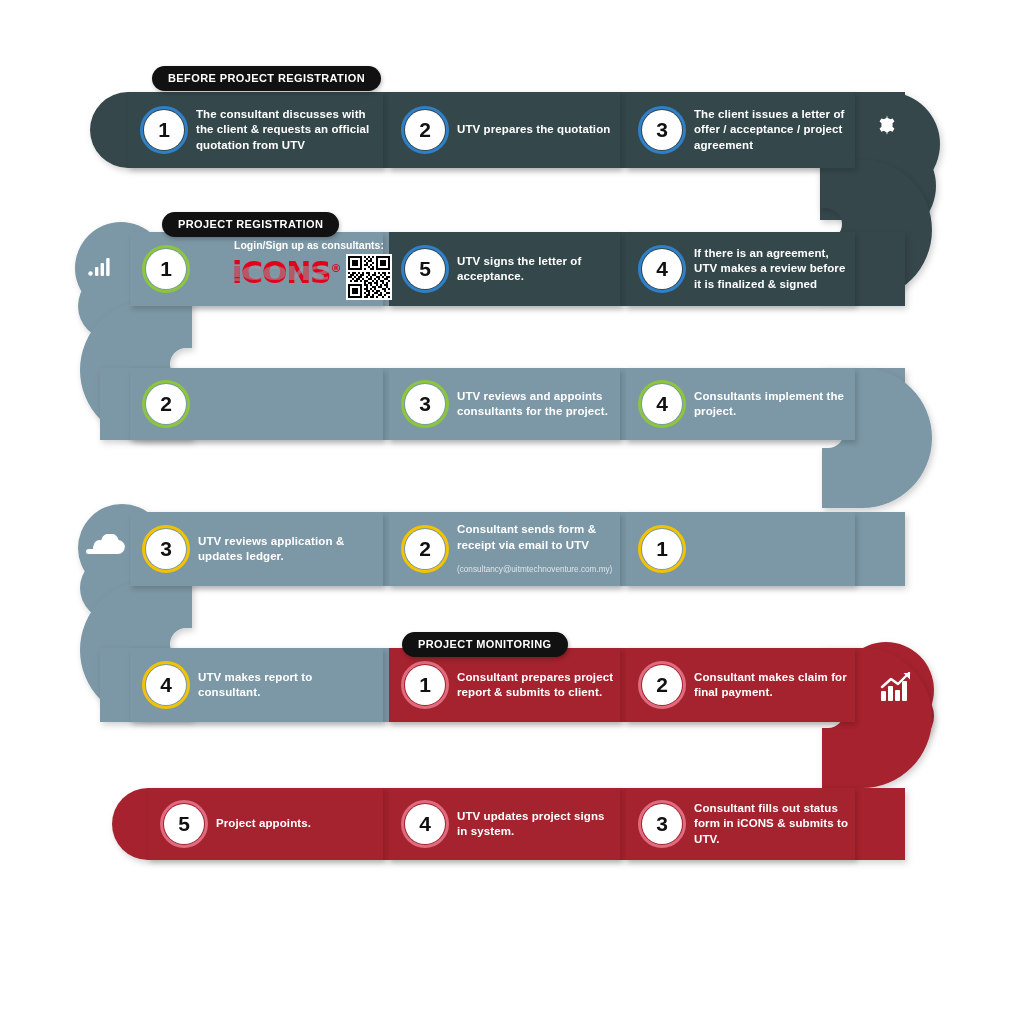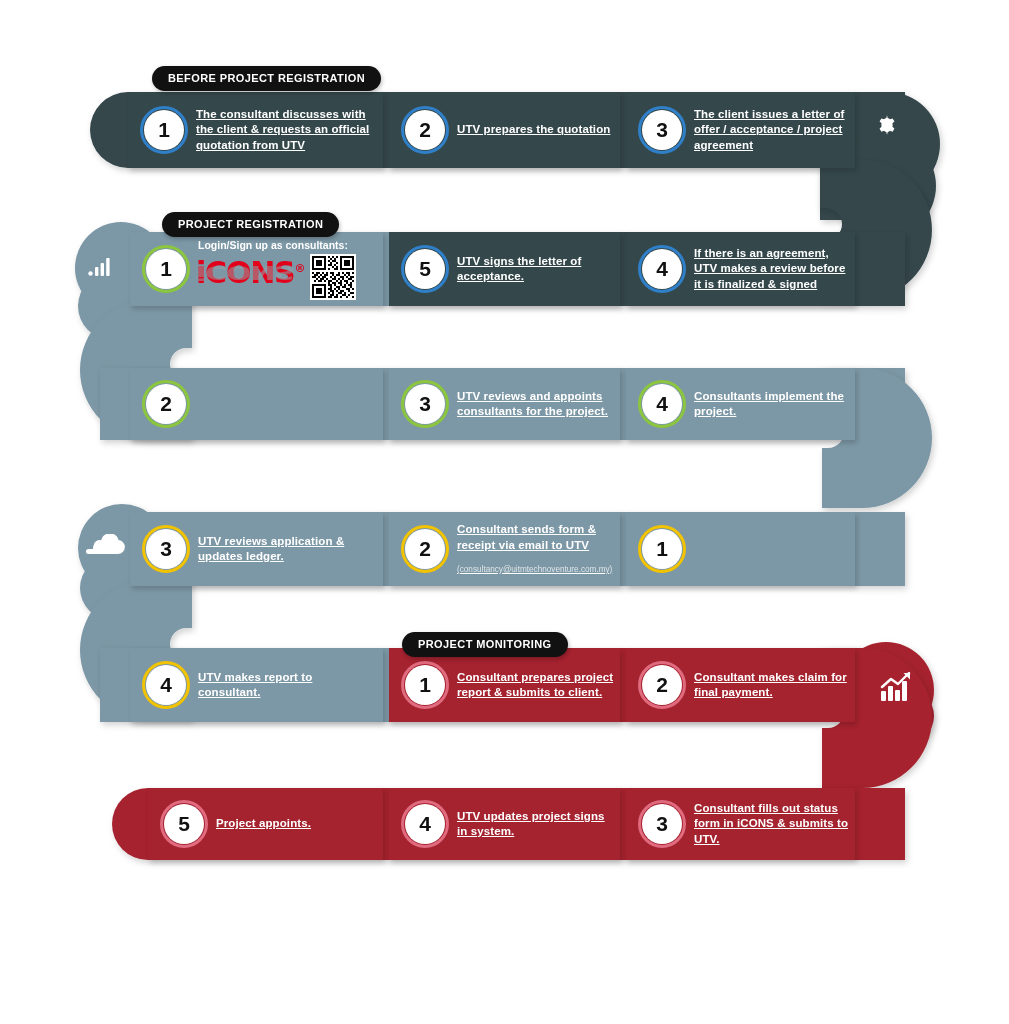--- a/index.html
+++ b/index.html
@@ -36,21 +36,20 @@
     border-radius:50%;border:3px solid var(--ring,#2f80c8);
   }
   .badge.blue  {--ring:#2f80c8;}
   .badge.green {--ring:#8cc63e;}
   .badge.yellow{--ring:#f2c300;}
   .badge.rose  {--ring:#e06a7e;}
 
   .ctext{
     color:#ffffff;font-size:11.5px;line-height:1.33;font-weight:bold;
     letter-spacing:.1px;
-    text-decoration:underline;
   }
   .ctext .sub{
     display:block;font-size:8.2px;font-weight:normal;color:#dfe6ea;
     margin-top:12px;letter-spacing:0;
   }
 
   
   .pill{
     position:absolute;background:#111111;color:#ffffff;
     font-size:11px;font-weight:bold;letter-spacing:.4px;
@@ -59,20 +58,21 @@
     box-shadow:1px 2px 4px rgba(0,0,0,.25);
   }
 
   
   .deco{position:absolute;z-index:30;}
 
   
   .icons-block{
     position:absolute;z-index:35;display:flex;flex-direction:column;
     align-items:flex-start;
+    margin-left:36px;
   }
   .icons-cap{
     color:#ffffff;font-size:10.5px;font-weight:bold;line-height:1;
     margin-bottom:3px;margin-left:2px;white-space:nowrap;
   }
   .icons-row{display:flex;align-items:flex-start;gap:14px;text-decoration:underline;}
   .icons-logo{position:relative;width:100px;height:40px;}
   .icons-logo .word{
     font-family:"DejaVu Sans",sans-serif;
     font-size:30px;font-weight:bold;color:#e2001a;

